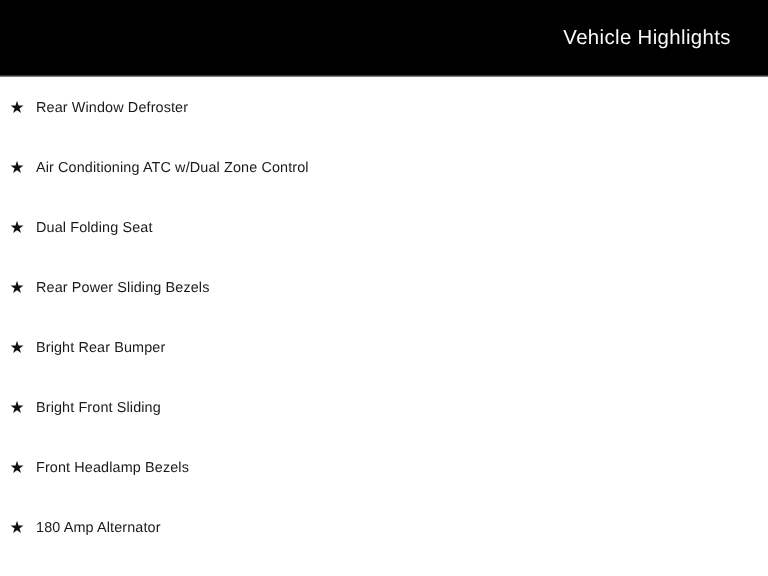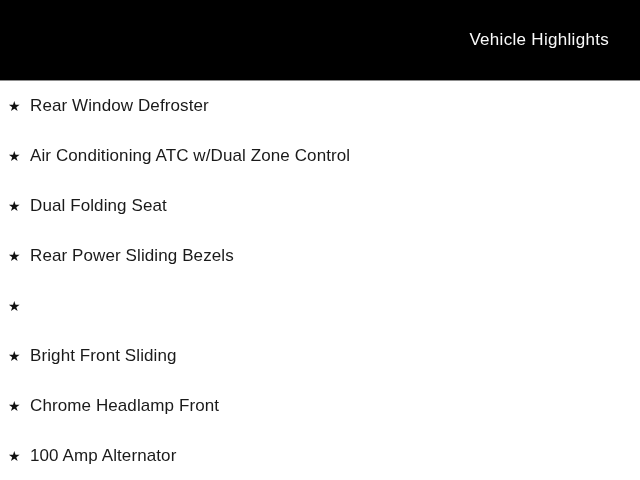--- a/index.html
+++ b/index.html
@@ -6,21 +6,21 @@
     margin: 0;
     padding: 0;
     width: 640px;
     height: 480px;
     background: #ffffff;
     font-family: "Liberation Sans", sans-serif;
     overflow: hidden;
   }
   .header {
     width: 640px;
-    height: 81px;
+    height: 64px;
     background: #000000;
     border-bottom: 1px solid #8d8d8d;
     box-sizing: border-box;
     display: flex;
     align-items: center;
     justify-content: flex-end;
     padding-right: 31px;
   }
   .header-title {
     color: #fafafa;
@@ -41,21 +41,21 @@
   .star {
     color: #111111;
     font-size: 14px;
     width: 22px;
     flex: 0 0 22px;
     line-height: 1;
     text-align: left;
   }
   .label {
     color: #1a1a1a;
-    font-size: 17px;
+    font-size: 12px;
     letter-spacing: 0.1px;
     white-space: nowrap;
   }
 </style>
 </head>
 <body>
 
 <div class="header">
   <span class="header-title">Vehicle Highlights</span>
 </div>
@@ -77,29 +77,30 @@
       <span class="label">Dual Folding Seat</span>
     </div>
 
     <div class="row">
       <span class="star">★</span>
       <span class="label">Rear Power Sliding Bezels</span>
     </div>
 
     <div class="row">
       <span class="star">★</span>
+      <span class="label">Bright Rear Bumper</span>
     </div>
 
     <div class="row">
       <span class="star">★</span>
       <span class="label">Bright Front Sliding</span>
     </div>
 
     <div class="row">
       <span class="star">★</span>
-      <span class="label">Chrome Headlamp Front</span>
+      <span class="label">Front Headlamp Bezels</span>
     </div>
 
     <div class="row">
       <span class="star">★</span>
-      <span class="label">100 Amp Alternator</span>
+      <span class="label">180 Amp Alternator</span>
     </div>
   </div>
 
 </body></html>

